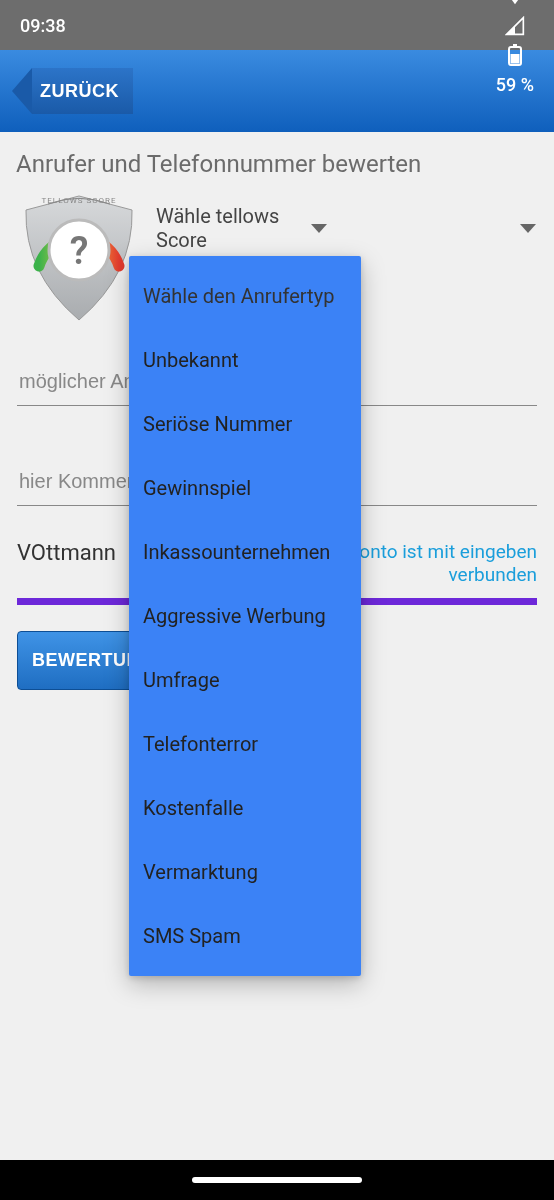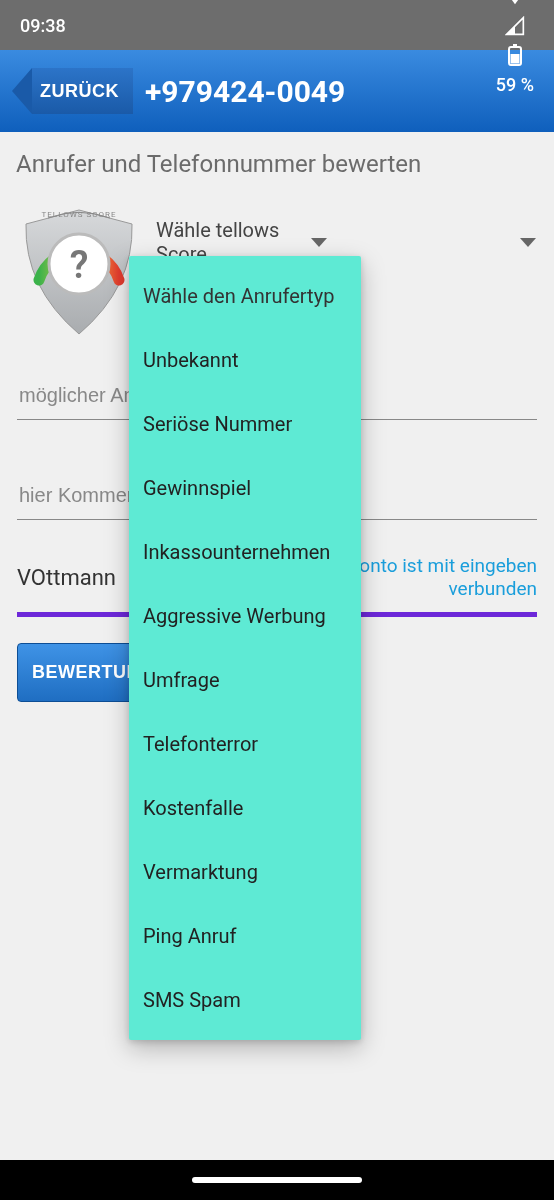--- a/index.html
+++ b/index.html
@@ -45,21 +45,21 @@
 .back-arrow {
   width: 0; height: 0;
   border-top: 23px solid transparent;
   border-bottom: 23px solid transparent;
   border-right: 20px solid #1a5aa8;
 }
 .back-wrap { display:flex; align-items:center; }
 .app-title { font-size: 30px; font-weight: 700; }
 
 .content { padding: 14px 14px 0; }
-.page-heading { font-size: 24px; color:#6b6b6b; margin: 4px 0 24px 2px; }
+.page-heading { font-size: 24px; color:#6b6b6b; margin: 4px 0 10px 2px; }
 
 .row1 { display:flex; align-items:flex-start; gap:12px; }
 .score-badge { width:130px; height:140px; flex-shrink:0; display:flex; align-items:center; justify-content:center; }
 .selects { flex:1; display:flex; gap:24px; padding-top:10px; }
 .select-field {
   display:flex; justify-content:space-between; align-items:center;
   font-size:20px; color:#444;
   padding: 6px 4px 6px 0;
   cursor:pointer;
 }
@@ -72,23 +72,23 @@
   border-bottom:1px solid #888;
   background:transparent;
   font-size:20px;
   color:#666;
   padding: 18px 2px 12px;
   outline:none;
 }
 .underline-input::placeholder { color:#888; }
 
 .user-row {
-  display:flex; align-items:center; gap:10px;
+  display:flex; align-items:flex-start; gap:10px;
   margin: 34px 3px 0;
-  border-bottom:5px solid #6d28d9;
+  border-bottom:7px solid #6d28d9;
   padding-bottom:12px;
 }
 .user-name { font-size:22px; color:#333; flex:1; }
 .user-status { font-size:19px; color:#1a9edb; text-align:right; max-width: 220px; }
 
 .submit-btn {
   margin: 26px 3px 0;
   background: linear-gradient(#3f93e6,#1f6ec2);
   color:#fff;
   border:1px solid #0d4e95;
@@ -98,21 +98,21 @@
   letter-spacing:.5px;
   padding: 18px 14px;
   cursor:pointer;
 }
 
 
 .dropdown-popup {
   position:absolute;
   top:256px; left:129px;
   width:232px;
-  background:#5eead4;
+  background:#3b82f6;
   box-shadow:0 8px 24px rgba(0,0,0,.25), 0 2px 6px rgba(0,0,0,.15);
   border-radius:2px;
   z-index:50;
   padding: 8px 0;
 }
 .dropdown-item {
   padding: 20px 14px;
   font-size:20px;
   color:#222;
   cursor:pointer;
@@ -151,21 +151,20 @@
       </svg>
     <span>59 %</span>
   </div>
 </div>
 
 <div class="app-bar">
   <div class="back-wrap">
     <div class="back-arrow"></div>
     <button class="back-btn">ZURÜCK</button>
   </div>
-  <div class="app-title">+979424-0049</div>
 </div>
 
 <div class="content">
   <div class="page-heading">Anrufer und Telefonnummer bewerten</div>
 
   <div class="row1">
     <div class="score-badge">
       <svg width="130" height="140" viewBox="0 0 130 140">
         <defs>
           <linearGradient id="shield" x1="0" y1="0" x2="0" y2="1">
@@ -213,19 +212,18 @@
   <div class="dropdown-item">Wähle den Anrufertyp</div>
   <div class="dropdown-item">Unbekannt</div>
   <div class="dropdown-item">Seriöse Nummer</div>
   <div class="dropdown-item">Gewinnspiel</div>
   <div class="dropdown-item">Inkassounternehmen</div>
   <div class="dropdown-item">Aggressive Werbung</div>
   <div class="dropdown-item">Umfrage</div>
   <div class="dropdown-item">Telefonterror</div>
   <div class="dropdown-item">Kostenfalle</div>
   <div class="dropdown-item">Vermarktung</div>
-  <div class="dropdown-item">Ping Anruf</div>
   <div class="dropdown-item">SMS Spam</div>
 </div>
 
 <div class="bottom-black">
   <div class="nav-handle"></div>
 </div>
 
 </body></html>

